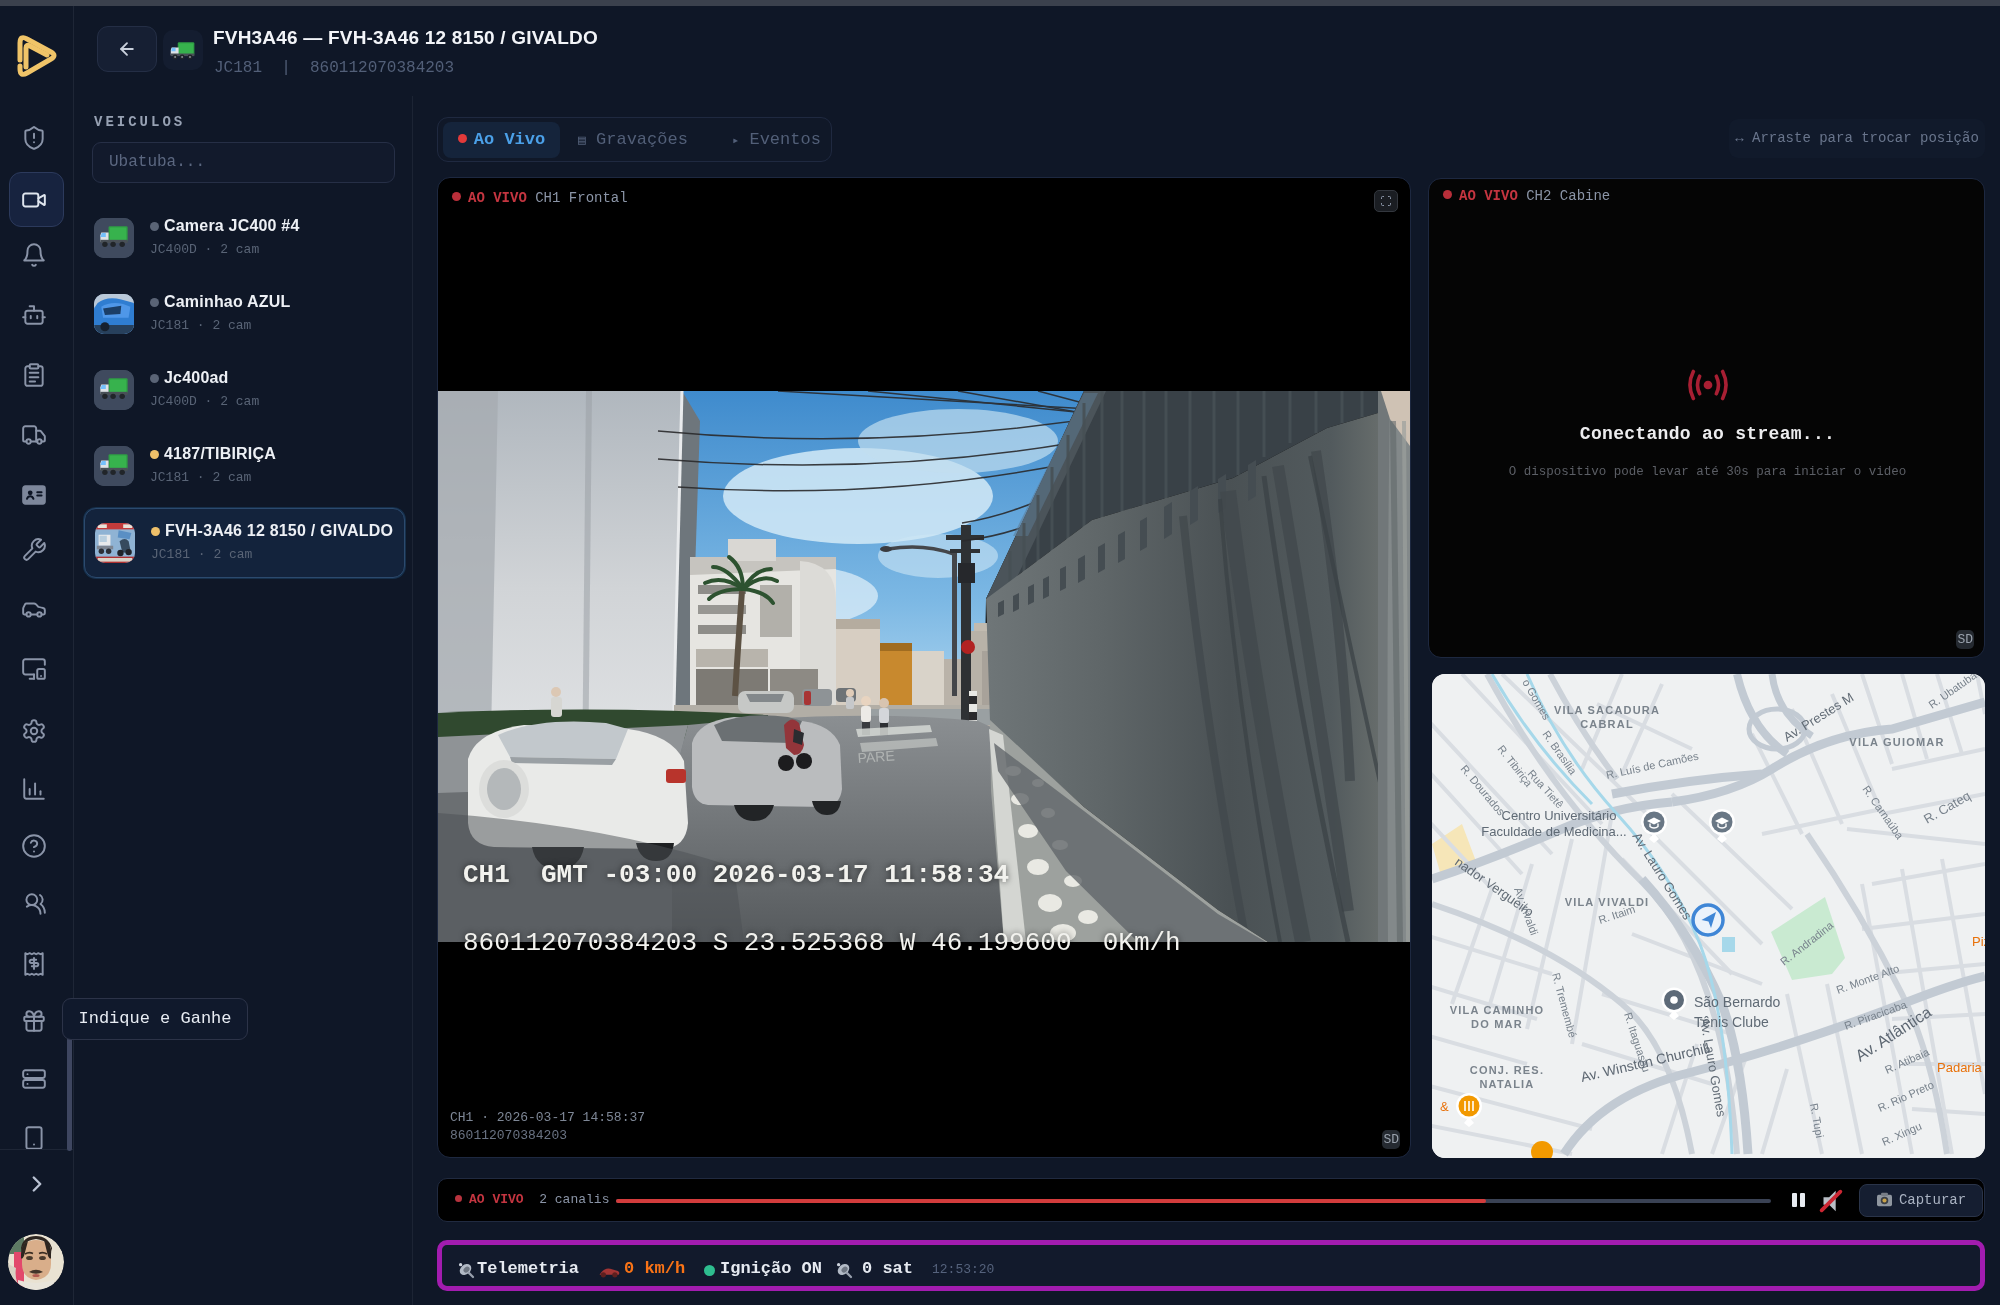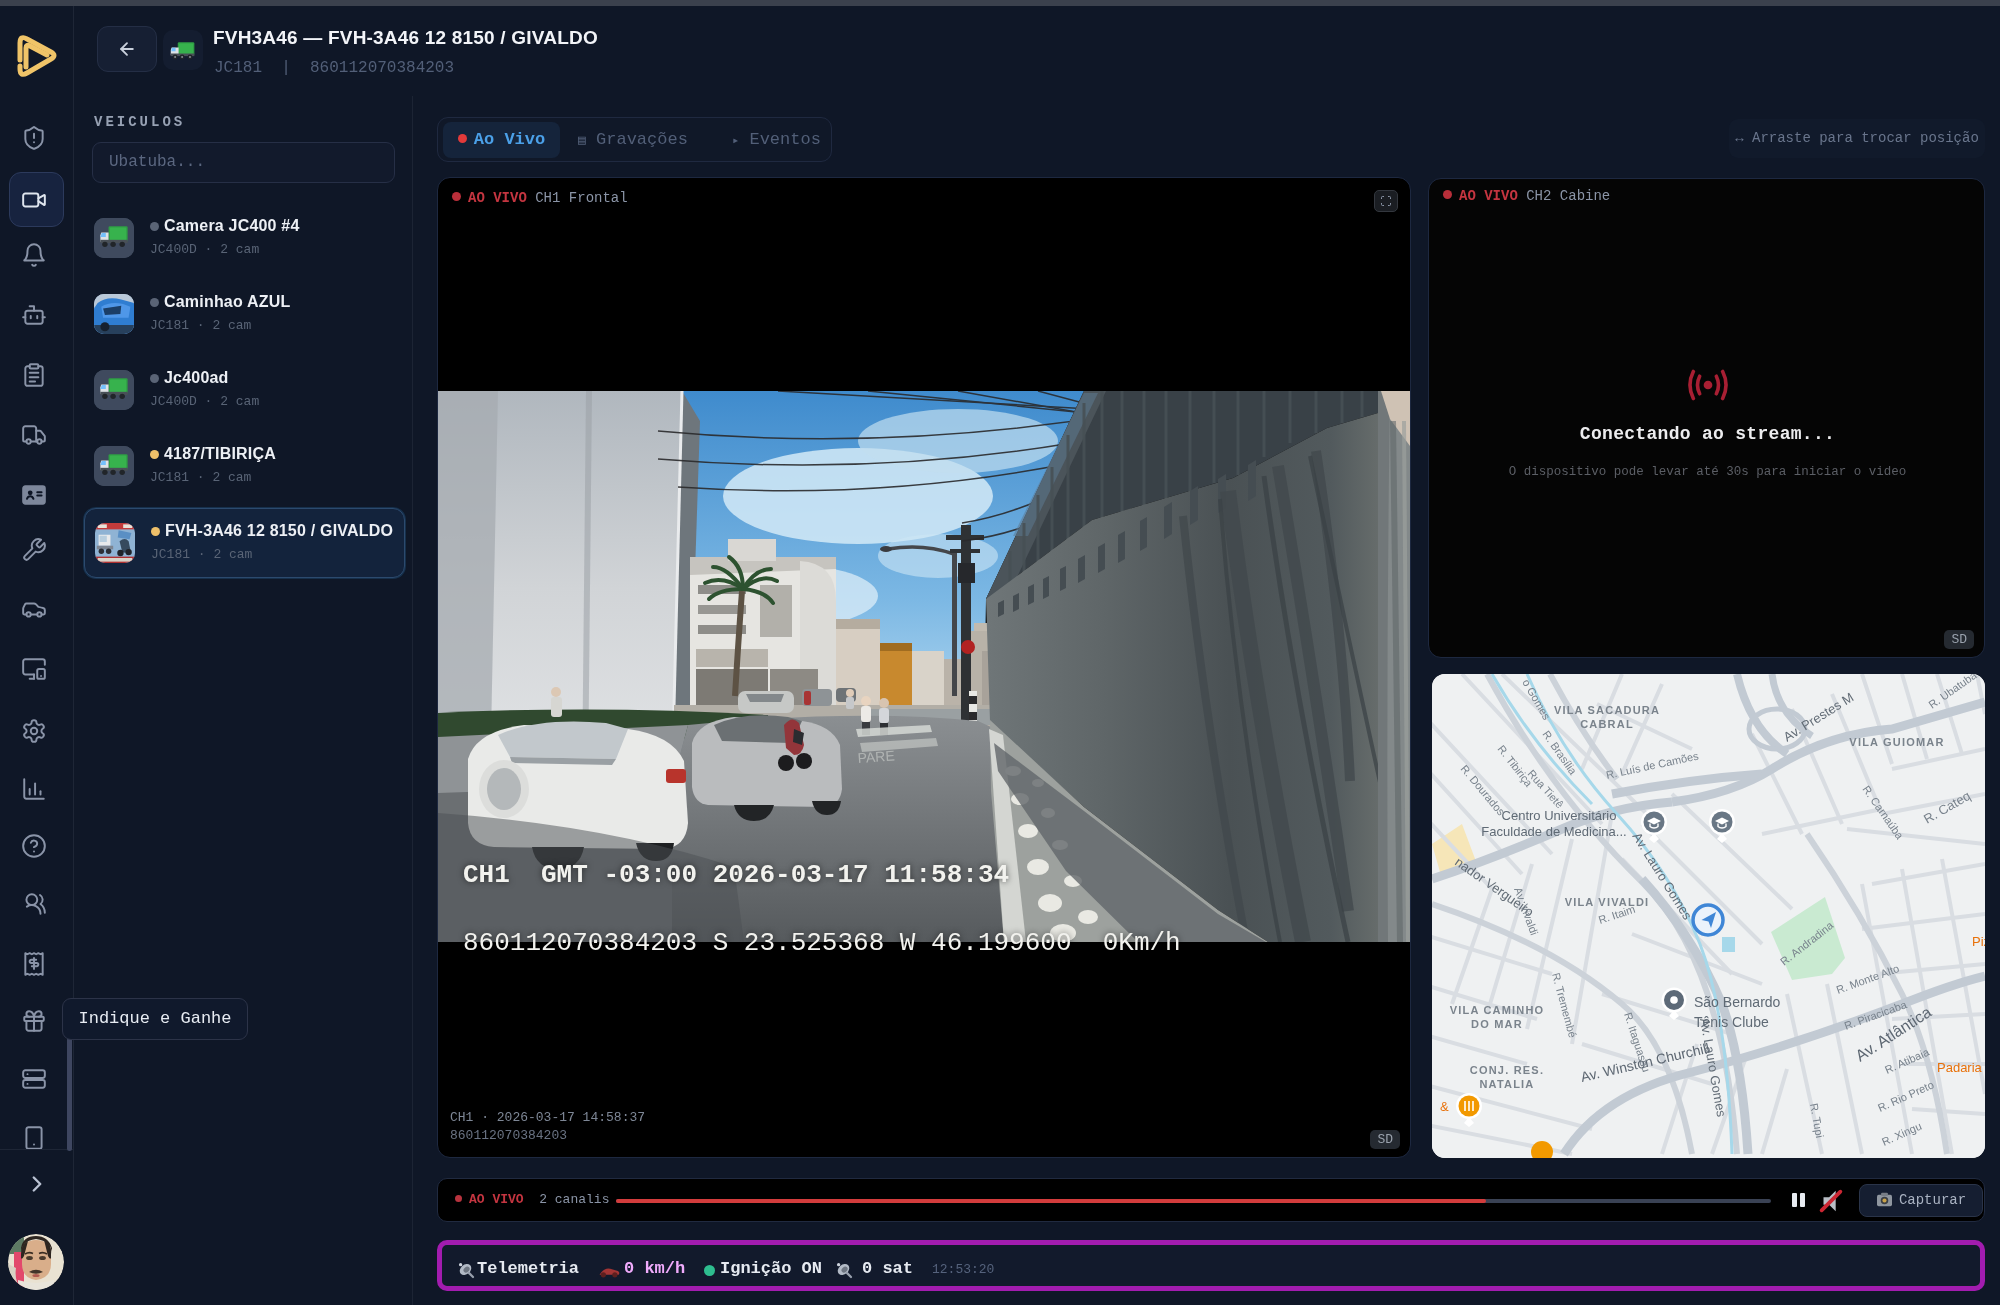--- a/index.html
+++ b/index.html
@@ -39,21 +39,21 @@
   .tab-active { position:absolute; left:5px; top:4px; width:117px; height:36px; background:#15243b; border-radius:8px; color:#4ba0e8; font-size:17px; font-weight:bold; line-height:35px; text-align:center; }
   .tabtext { position:absolute; top:0; height:45px; line-height:44px; color:#525f78; font-size:17px; }
   .draghint { position:absolute; left:1729px; top:119px; width:256px; height:39px; background:#111a2b; border-radius:9px; color:#69758c; font-size:14px; line-height:38px; text-align:center; }
   
   .vidmain { position:absolute; left:437px; top:177px; width:974px; height:981px; background:#000; border:1px solid #1d2840; border-radius:13px; overflow:hidden; }
   .vidch2 { position:absolute; left:1428px; top:178px; width:557px; height:480px; background:#050505; border:1px solid #1d2840; border-radius:13px; overflow:hidden; }
   .mappanel { position:absolute; left:1432px; top:674px; width:553px; height:484px; background:#eff1f2; border-radius:13px; overflow:hidden; }
   .livechip { position:absolute; left:14px; top:10px; font-size:14px; color:#8b95a7; }
   .livechip b { color:#c43540; font-weight:bold; }
   .reddot { display:inline-block; width:9px; height:9px; border-radius:50%; background:#b92f3a; margin-right:7px; vertical-align:1px; }
-  .sdbadge { position:absolute; right:10px; bottom:8px; background:#252a31; color:#9aa2ad; font-size:13px; padding:2px 7px; border-radius:5px; }
+  .sdbadge { position:absolute; right:10px; bottom:8px; background:#252a31; color:#9aa2ad; font-size:13px; padding:2px 1px; border-radius:5px; }
   
   .ctrlbar { position:absolute; left:437px; top:1178px; width:1548px; height:44px; background:#000000; border:1px solid #202a40; border-radius:10px; }
   .telbar { position:absolute; left:437px; top:1240px; width:1548px; height:51px; background:#121a2c; border:5px solid #a21caf; border-radius:10px; }
 </style>
 </head>
 <body>
 <div class="topstrip"></div>
 <aside class="sidebar">
   <svg style="position:absolute;left:11px;top:20px" width="52" height="56" viewBox="0 0 52 56">
     <g fill="none" stroke="#f0c468" stroke-width="5" stroke-linejoin="round" stroke-linecap="round">
@@ -750,21 +750,21 @@
       <ellipse cx="11" cy="11" rx="4.5" ry="3.4" transform="rotate(-42 10 10)" fill="#6d7581"></ellipse>
       <path d="M14.5 14.5 L20 20" stroke="#98a0ad" stroke-width="3" stroke-linecap="round"></path>
       <circle cx="3.5" cy="3.5" r="2.2" fill="#cdd3dd"></circle>
     </svg>
   <div class="abs" style="left:35px;top:14px;color:#e6eaf1;font-size:17px;font-weight:bold">Telemetria</div>
   <svg class="abs" style="left:156px;top:19px" width="23" height="14" viewBox="0 0 30 18">
       <path d="M2 14 Q8 4 16 6 L26 9 Q29 11 27 14 Z" fill="#a33434"></path>
       <circle cx="7" cy="14" r="3.4" fill="#5c1f1f"></circle>
       <circle cx="22" cy="14" r="3.4" fill="#5c1f1f"></circle>
     </svg>
-  <div class="abs" style="left:182px;top:14px;color:#f0abfc;font-size:17px;font-weight:bold">0 km/h</div>
+  <div class="abs" style="left:182px;top:14px;color:#f97316;font-size:17px;font-weight:bold">0 km/h</div>
   <div class="abs" style="left:262px;top:20px;width:11px;height:11px;border-radius:50%;background:#2ebd8f"></div>
   <div class="abs" style="left:278px;top:14px;color:#e6eaf1;font-size:17px;font-weight:bold">Ignição ON</div>
   <svg class="abs" style="left:394px;top:17px" width="18" height="18" viewBox="0 0 24 24">
       <ellipse cx="10" cy="10" rx="8.5" ry="6.5" transform="rotate(-42 10 10)" fill="#b2bac6"></ellipse>
       <ellipse cx="11" cy="11" rx="4.5" ry="3.4" transform="rotate(-42 10 10)" fill="#6d7581"></ellipse>
       <path d="M14.5 14.5 L20 20" stroke="#98a0ad" stroke-width="3" stroke-linecap="round"></path>
       <circle cx="3.5" cy="3.5" r="2.2" fill="#cdd3dd"></circle>
     </svg>
   <div class="abs" style="left:420px;top:14px;color:#e6eaf1;font-size:17px;font-weight:bold">0 sat</div>
   <div class="abs" style="left:490px;top:17px;color:#55627c;font-size:13px">12:53:20</div>

